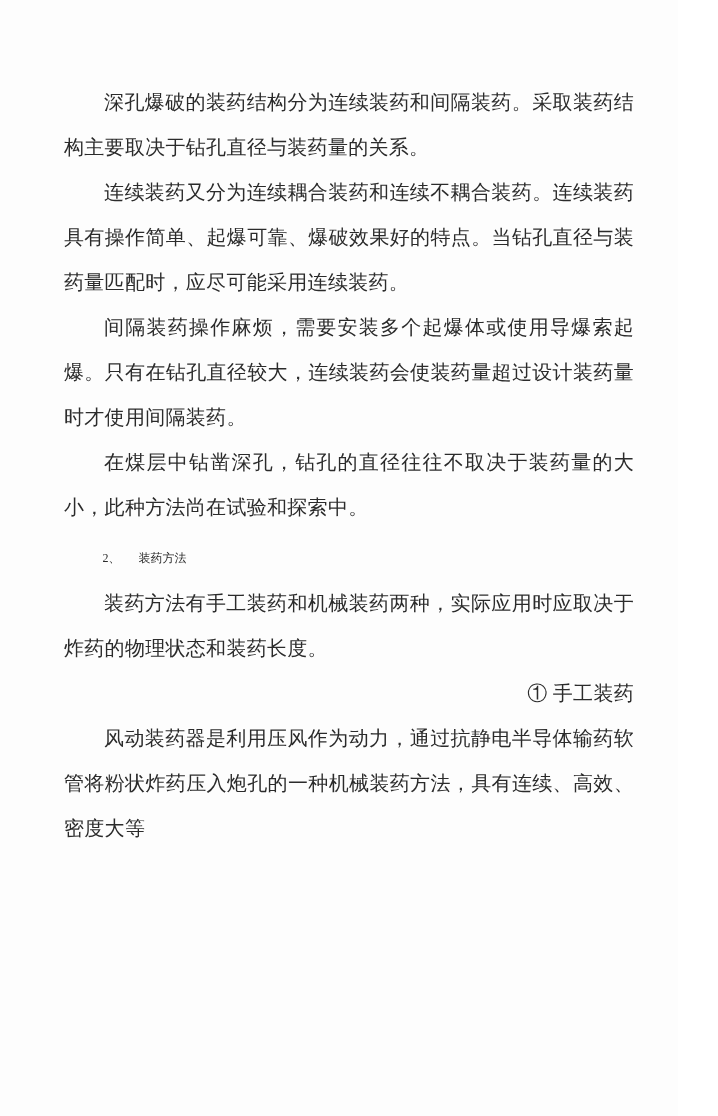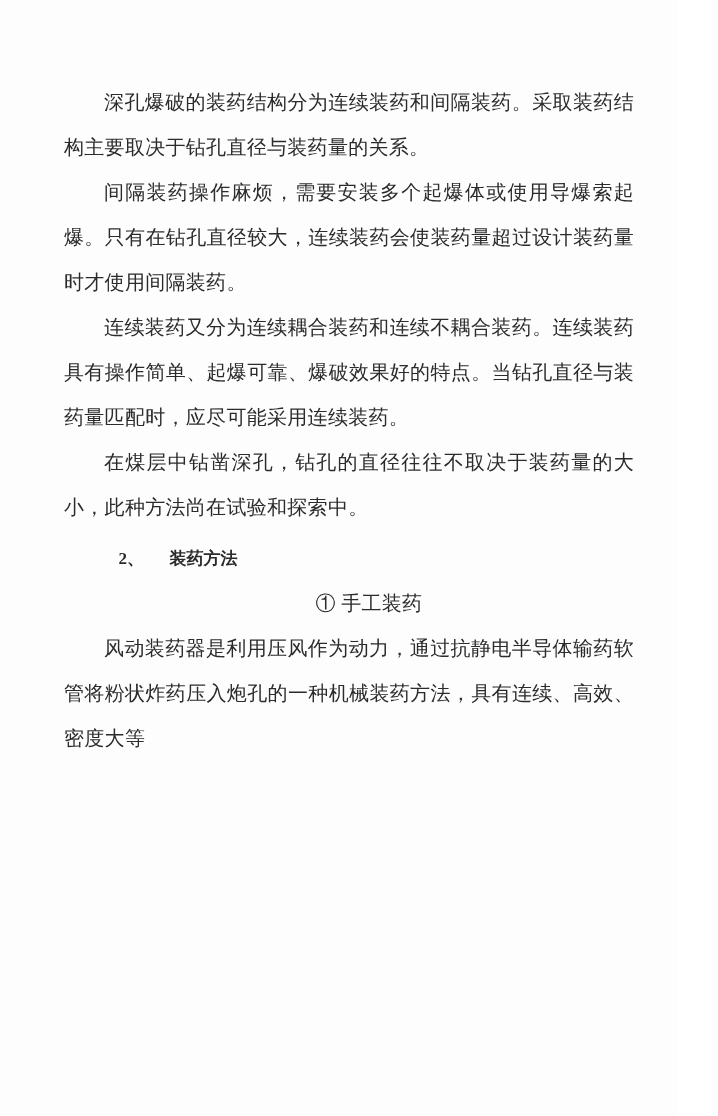--- a/index.html
+++ b/index.html
@@ -22,51 +22,52 @@
   }
   .para {
     margin: 0;
     text-indent: 2em;
     text-align: justify;
     letter-spacing: 0.3px;
   }
   .subitem {
     margin: 0;
     text-indent: 2em;
-    text-align: center;
+    text-align: right;
     letter-spacing: 0.3px;
   }
   .heading {
     margin: 6px 0 0 0;
-    font-size: 17px;
+    font-size: 12px;
     line-height: 45px;
-    font-weight: bold;
+    font-weight: normal;
     text-indent: 3.2em;
   }
   .heading .sec-num {
     margin-right: 1.5em;
   }
 </style>
 </head>
 <body>
 
 <div class="page">
 
   <p class="para">深孔爆破的装药结构分为连续装药和间隔装药。采取装药结构主要取决于钻孔直径与装药量的关系。</p>
 
+  <p class="para">连续装药又分为连续耦合装药和连续不耦合装药。连续装药具有操作简单、起爆可靠、爆破效果好的特点。当钻孔直径与装药量匹配时，应尽可能采用连续装药。</p>
+
   <p class="para">间隔装药操作麻烦，需要安装多个起爆体或使用导爆索起爆。只有在钻孔直径较大，连续装药会使装药量超过设计装药量时才使用间隔装药。</p>
-
-  <p class="para">连续装药又分为连续耦合装药和连续不耦合装药。连续装药具有操作简单、起爆可靠、爆破效果好的特点。当钻孔直径与装药量匹配时，应尽可能采用连续装药。</p>
 
   <p class="para">在煤层中钻凿深孔，钻孔的直径往往不取决于装药量的大小，此种方法尚在试验和探索中。</p>
 
   <h2 class="heading">
     <span class="sec-num">2、</span><span>装药方法</span>
   </h2>
 
+  <p class="para">装药方法有手工装药和机械装药两种，实际应用时应取决于炸药的物理状态和装药长度。</p>
 
   <p class="subitem">① 手工装药</p>
 
 
 
 
   <p class="para">风动装药器是利用压风作为动力，通过抗静电半导体输药软管将粉状炸药压入炮孔的一种机械装药方法，具有连续、高效、密度大等</p>
 
 </div>
 

